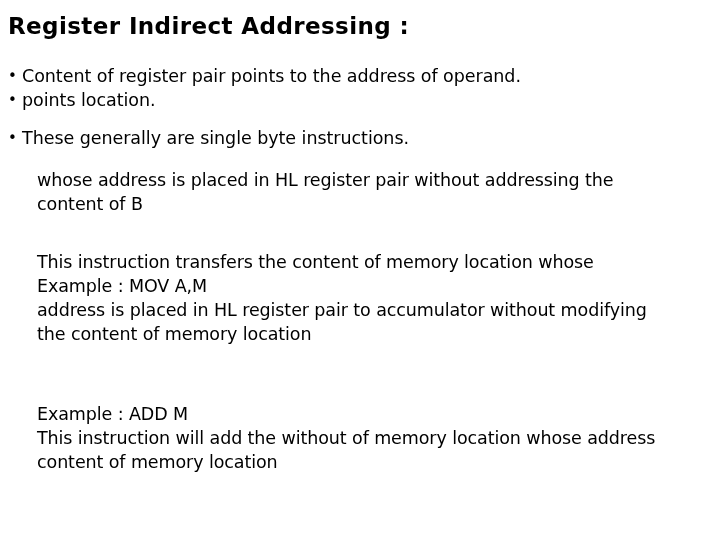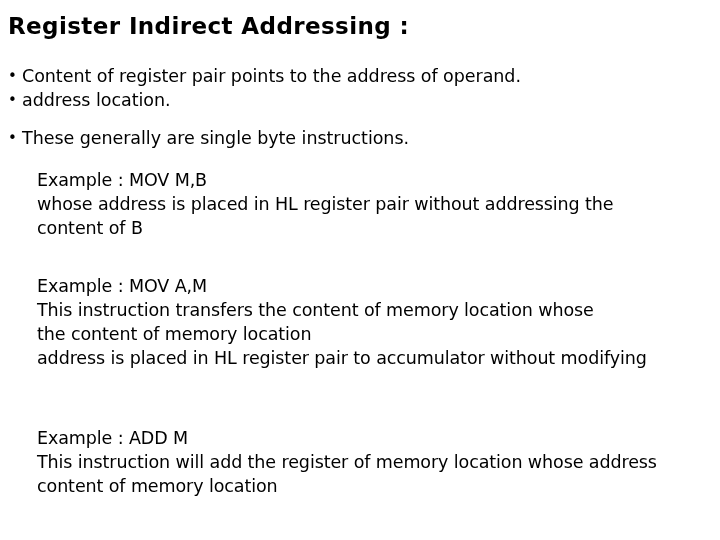--- a/index.html
+++ b/index.html
@@ -98,46 +98,45 @@
 
   <div class="bullet-list">
 
     <div class="bullet-row">
       <span class="bullet-dot">•</span>
       <span class="bullet-text">Content of register pair points to the address of operand.</span>
     </div>
 
     <div class="bullet-row">
       <span class="bullet-dot">•</span>
-      <span class="bullet-cont">address location.</span>
+      <span class="bullet-cont">points location.</span>
     </div>
 
     <div class="bullet-row">
       <span class="bullet-dot">•</span>
       <span class="bullet-text">These generally are single byte instructions.</span>
     </div>
 
   </div>
 
   <div class="examples">
 
     <div class="example-block">
-      <div class="ex-line">Example : MOV M,B</div>
       <div class="ex-line">whose address is placed in HL register pair without addressing the</div>
       <div class="ex-line">content of B</div>
     </div>
 
     <div class="example-block gap-large">
+      <div class="ex-line">This instruction transfers the content of memory location whose</div>
       <div class="ex-line">Example : MOV A,M</div>
-      <div class="ex-line">This instruction transfers the content of memory location whose</div>
+      <div class="ex-line">address is placed in HL register pair to accumulator without modifying</div>
       <div class="ex-line">the content of memory location</div>
-      <div class="ex-line">address is placed in HL register pair to accumulator without modifying</div>
     </div>
 
     <div class="example-block">
       <div class="ex-line">Example : ADD M</div>
-      <div class="ex-line">This instruction will add the register of memory location whose address</div>
+      <div class="ex-line">This instruction will add the without of memory location whose address</div>
       <div class="ex-line">content of memory location</div>
     </div>
 
   </div>
 
 </div>
 
 </body></html>

